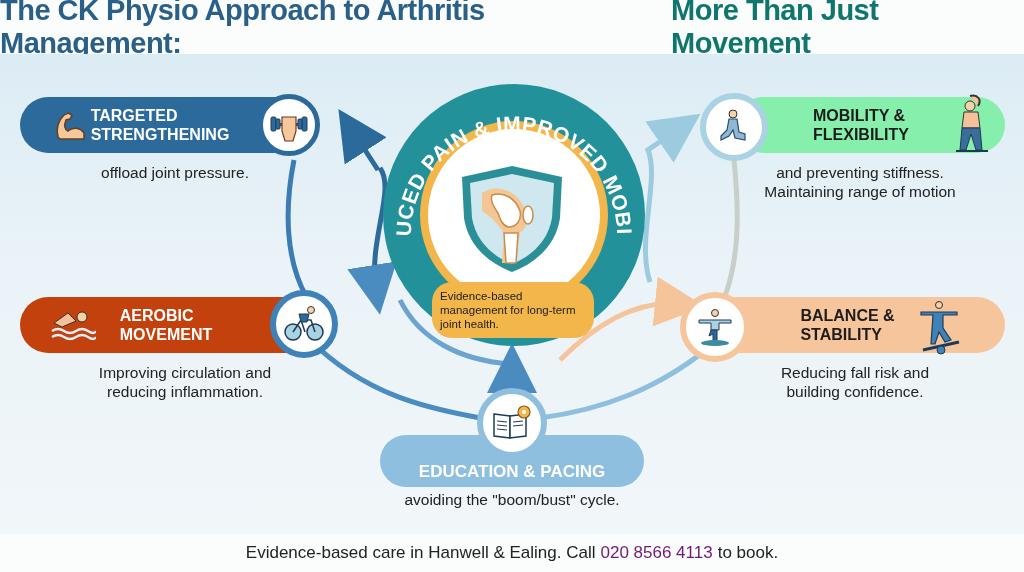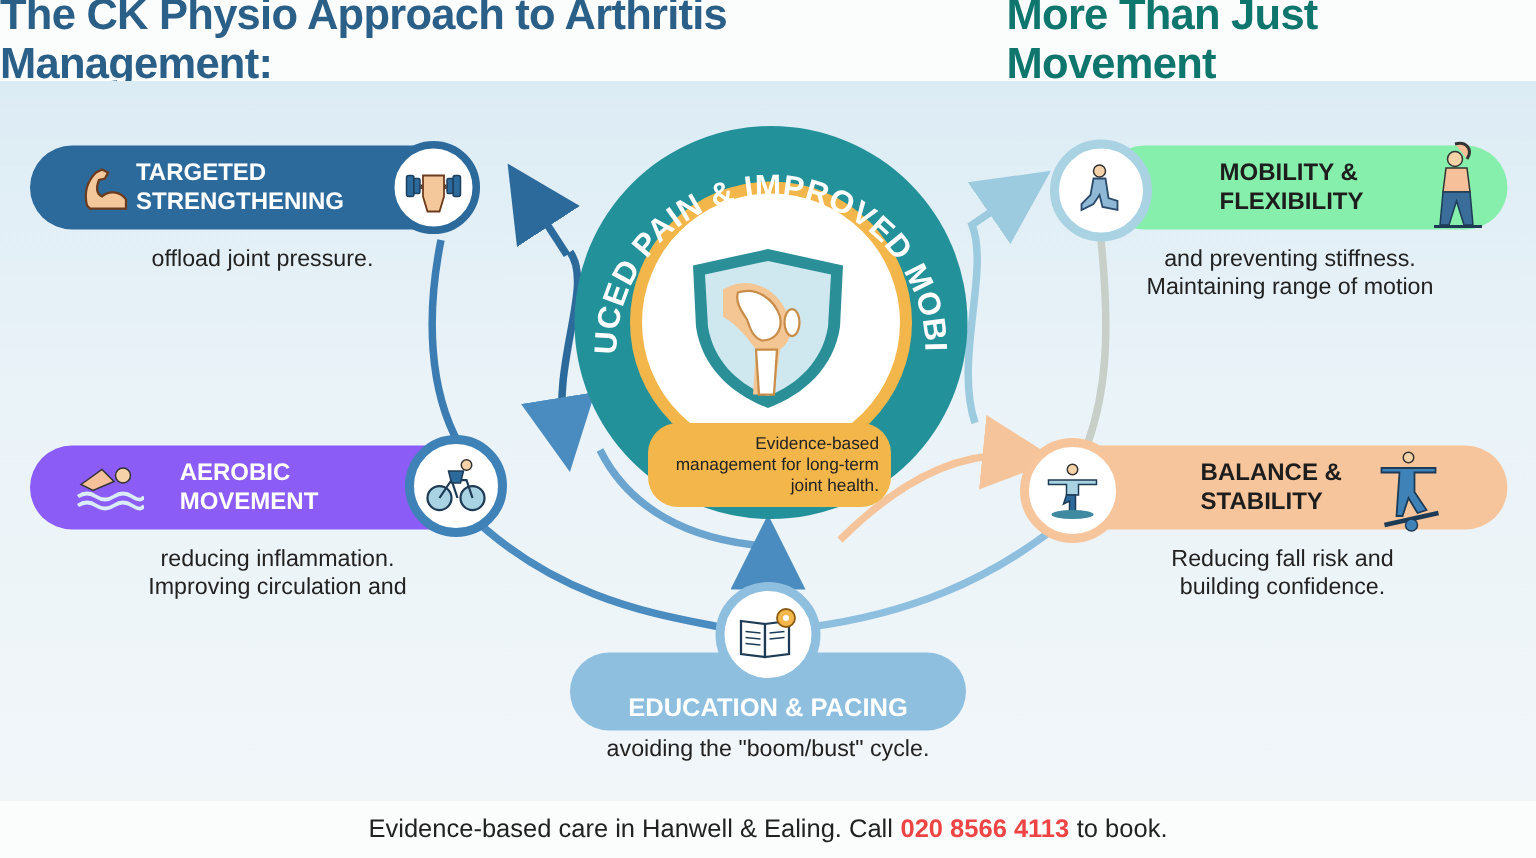--- a/index.html
+++ b/index.html
@@ -15,21 +15,21 @@
   .title .t2 { color: #0f766e; margin-left: 0; }
   .panel {
     position: absolute; left: 0; top: 54px; width: 1024px; height: 480px;
     background: linear-gradient(180deg, #dcecf4 0%, #eaf3f8 45%, #f1f6f9 100%);
   }
   .footer {
     position: absolute; left: 0; top: 534px; width: 1024px; height: 38px;
     display: flex; align-items: center; justify-content: center;
     font-size: 17px; color: #222;
   }
-  .footer .phone { font-weight: bold; color: #ef4444; margin: 0 5px; }
+  .footer .phone { font-weight: normal; color: #701a75; margin: 0 5px; }
   svg.connectors { position: absolute; left: 0; top: 0; }
   .pill {
     position: absolute; border-radius: 28px; height: 56px;
     display: flex; align-items: center; justify-content: center;
     font-weight: bold; font-size: 16px; line-height: 19px;
   }
   .pill .label { display: block; }
   .circle-icon {
     position: absolute; width: 62px; height: 62px; border-radius: 50%;
     background: #fff; display: flex; align-items: center; justify-content: center;
@@ -46,21 +46,21 @@
     position: absolute; left: 420px; top: 121px; width: 188px; height: 188px; border-radius: 50%;
     background: #f3b64a;
   }
   .center-inner {
     position: absolute; left: 428px; top: 129px; width: 172px; height: 172px; border-radius: 50%;
     background: #fff;
   }
   .center-caption {
     position: absolute; left: 432px; top: 282px; width: 162px; height: 56px;
     background: #f3b64a; border-radius: 20px;
-    font-size: 11.5px; line-height: 14px; color: #222; text-align: right;
+    font-size: 11.5px; line-height: 14px; color: #222; text-align: left;
     display: flex; align-items: center; justify-content: center; padding: 0 8px;
   }
 </style>
 </head>
 <body>
 
 <div class="title">
   <span class="t1">The CK Physio Approach to Arthritis Management:</span>
   <span class="t2">More Than Just Movement</span>
 </div>
@@ -166,21 +166,21 @@
     <path d="M12,18 L26,18 L28,34 L10,34 Z" fill="#f6c19a" stroke="#333"></path>
     <path d="M10,34 L28,34 L30,56 L24,56 L19,40 L14,56 L8,56 Z" fill="#3a6d9a" stroke="#1e3b56"></path>
     <line x1="4" y1="57" x2="36" y2="57" stroke="#1e3b56" stroke-width="2"></line>
   </svg>
 </div>
 <div class="desc" style="left:735px;top:163px;width:250px;">
   <span class="label" style="display:block">and preventing stiffness.</span>
   <span class="label" style="display:block">Maintaining range of motion</span>
 </div>
 
-<div class="pill" style="left:20px;top:297px;width:300px;background:#8b5cf6;color:#fff;">
+<div class="pill" style="left:20px;top:297px;width:300px;background:#c2410c;color:#fff;">
   <div style="margin-left:-8px">
     <span class="label">AEROBIC</span>
     <span class="label">MOVEMENT</span>
   </div>
 </div>
 <div class="side-icon" style="left:50px;top:305px;width:46px;height:40px;">
   <svg width="46" height="40" viewBox="0 0 46 40">
     <circle cx="32" cy="12" r="5" fill="#f6d2a8" stroke="#333"></circle>
     <path d="M4,18 L18,8 L26,16 L12,22 Z" fill="#f6c19a" stroke="#333"></path>
     <path d="M2,26 Q8,22 14,26 T26,26 T38,26 T46,26" stroke="#d9ecf7" stroke-width="2.5" fill="none"></path>
@@ -190,22 +190,22 @@
 <div class="circle-icon" style="left:270px;top:290px;width:68px;height:68px;border:6px solid #3f82b8;">
   <svg width="42" height="36" viewBox="0 0 42 36">
     <circle cx="10" cy="26" r="8" fill="#a9d2e2" stroke="#1e3b56" stroke-width="1.5"></circle>
     <circle cx="32" cy="26" r="8" fill="#a9d2e2" stroke="#1e3b56" stroke-width="1.5"></circle>
     <path d="M10,26 L18,14 L28,14 L32,26 M18,14 L22,26" stroke="#1e3b56" stroke-width="1.5" fill="none"></path>
     <circle cx="28" cy="4" r="3.5" fill="#f6d2a8" stroke="#333"></circle>
     <path d="M16,8 L26,8 L24,16 L18,16 Z" fill="#2c6a9c" stroke="#1e3b56"></path>
   </svg>
 </div>
 <div class="desc" style="left:60px;top:363px;width:250px;">
+  <span class="label" style="display:block">Improving circulation and</span>
   <span class="label" style="display:block">reducing inflammation.</span>
-  <span class="label" style="display:block">Improving circulation and</span>
 </div>
 
 <div class="pill" style="left:700px;top:297px;width:305px;background:#f7c59c;color:#1d1d1d;">
   <div style="margin-left:-10px">
     <span class="label">BALANCE &amp;</span>
     <span class="label">STABILITY</span>
   </div>
 </div>
 <div class="circle-icon" style="left:680px;top:292px;width:70px;height:70px;border:6px solid #f7c59c;">
   <svg width="40" height="38" viewBox="0 0 40 38">

